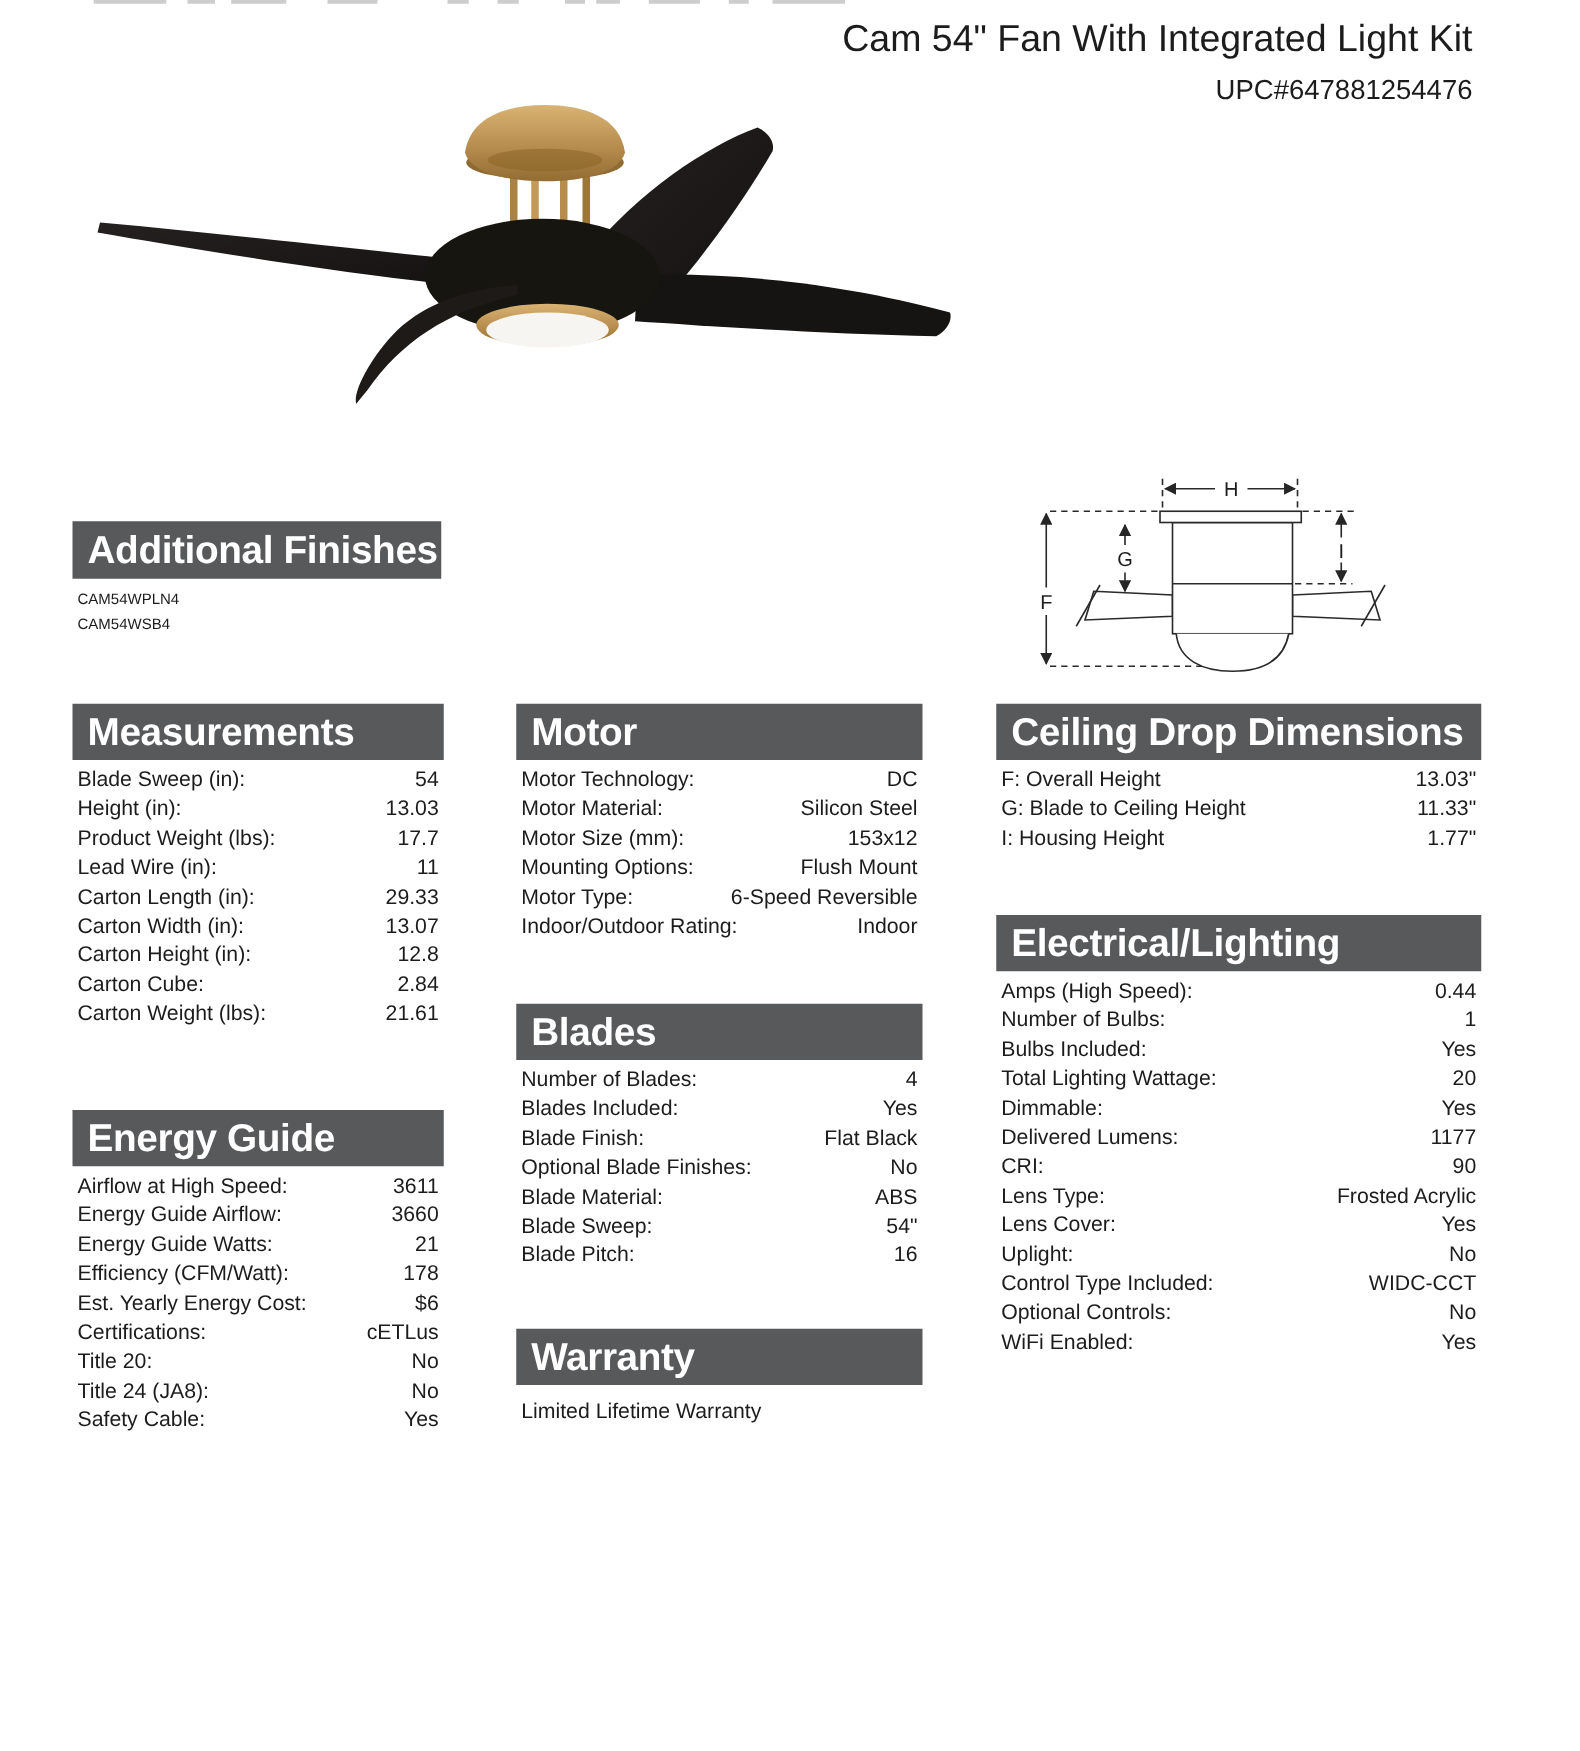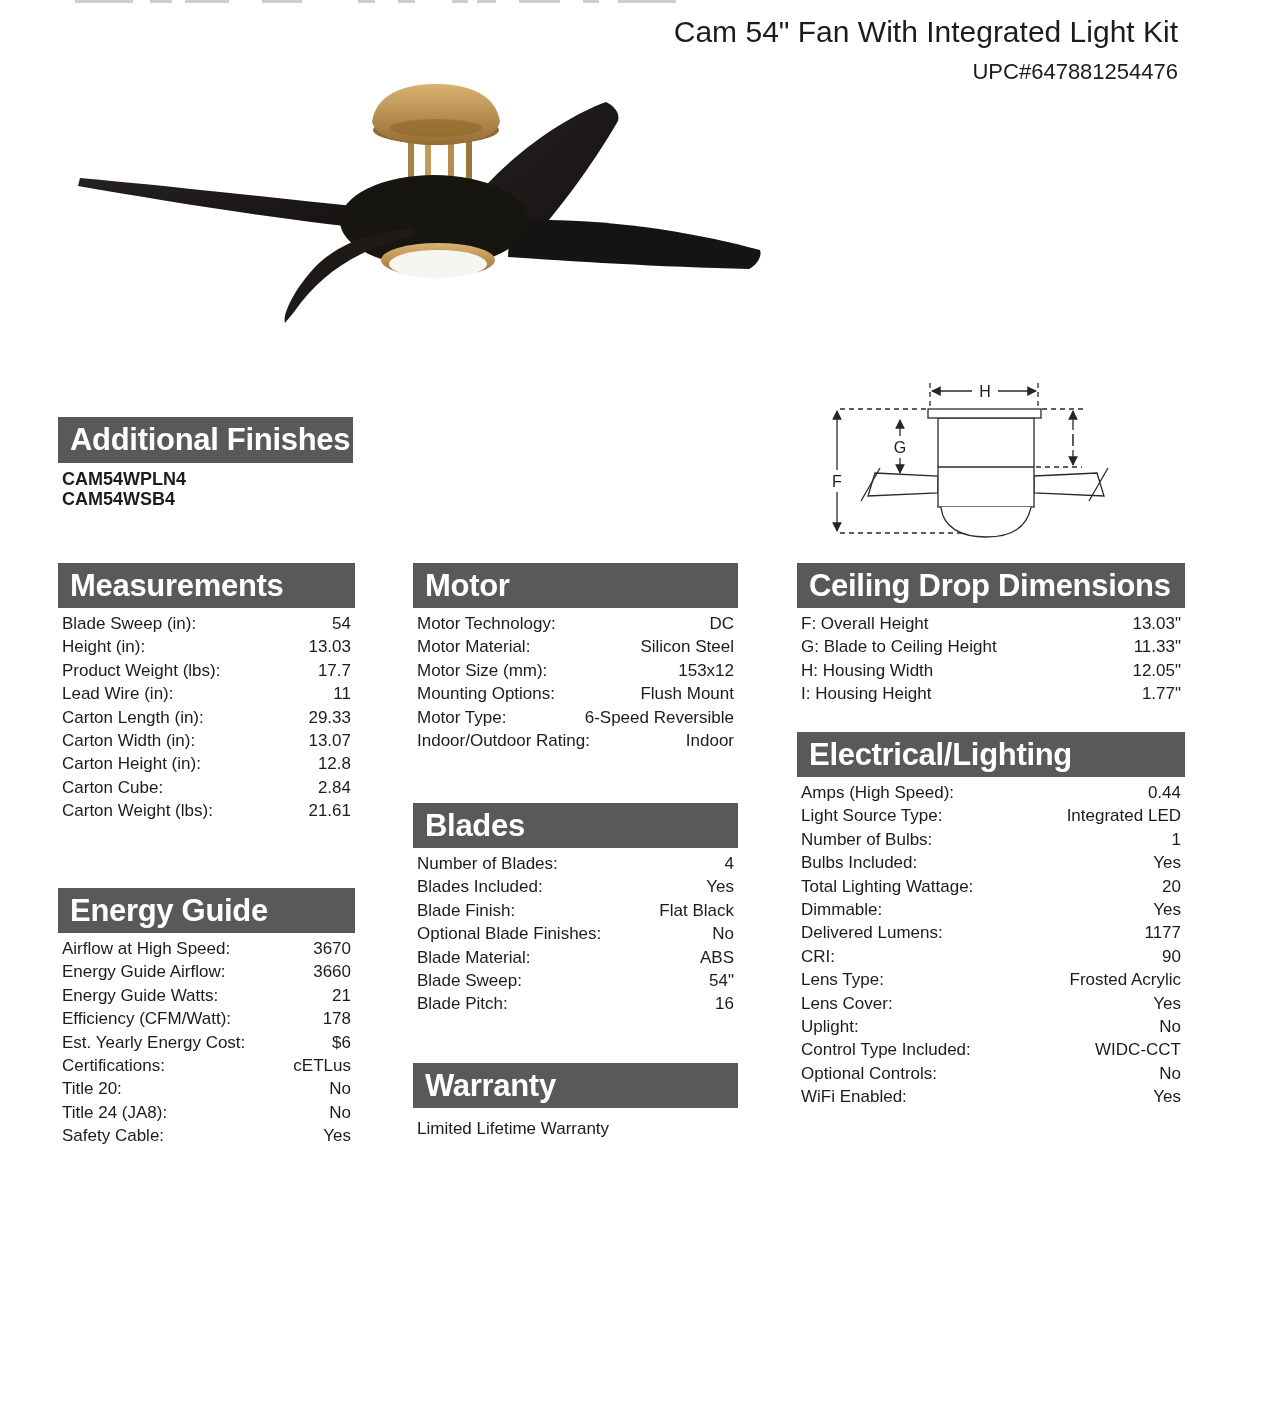--- a/index.html
+++ b/index.html
@@ -18,21 +18,21 @@
   
   .section{position:absolute;}
   .sec-header{background:#58595b;color:#ffffff;font-weight:bold;font-size:31px;line-height:45px;
               padding-left:12px;letter-spacing:-0.3px;white-space:nowrap;overflow:hidden;}
   .rows{margin-top:4px;}
   .spec-row{display:flex;justify-content:space-between;align-items:baseline;
             font-size:17px;line-height:23.4px;padding:0 4px;}
   .spec-label{text-align:left;}
   .spec-value{text-align:center;white-space:nowrap;padding-left:8px;}
   .finish-list{margin-top:7px;padding-left:4px;}
-  .finish-code{font-weight:bold;font-size:18px;line-height:19.5px;}
+  .finish-code{font-weight:normal;font-size:12px;line-height:19.5px;}
   .warranty-text{font-size:17px;line-height:23px;margin-top:9px;padding-left:4px;}
   .diag-text{font-size:16px;fill:#1c1c1c;}
 </style>
 </head>
 <body>
 
 <div class="sheet">
 
   <div>
     <span class="logo-frag" style="left:75px;width:58px;"></span>
@@ -197,21 +197,21 @@
           <span class="spec-value">21.61</span>
         </div>
       </div>
   </section>
 
   <section class="section" style="left:58px;top:888px;width:297px;">
     <div class="sec-header">Energy Guide</div>
     <div class="rows">
         <div class="spec-row">
           <span class="spec-label">Airflow at High Speed:</span>
-          <span class="spec-value">3670</span>
+          <span class="spec-value">3611</span>
         </div>
         <div class="spec-row">
           <span class="spec-label">Energy Guide Airflow:</span>
           <span class="spec-value">3660</span>
         </div>
         <div class="spec-row">
           <span class="spec-label">Energy Guide Watts:</span>
           <span class="spec-value">21</span>
         </div>
         <div class="spec-row">
@@ -315,42 +315,34 @@
     <div class="rows">
         <div class="spec-row">
           <span class="spec-label">F: Overall Height</span>
           <span class="spec-value">13.03"</span>
         </div>
         <div class="spec-row">
           <span class="spec-label">G: Blade to Ceiling Height</span>
           <span class="spec-value">11.33"</span>
         </div>
         <div class="spec-row">
-          <span class="spec-label">H: Housing Width</span>
-          <span class="spec-value">12.05"</span>
-        </div>
-        <div class="spec-row">
           <span class="spec-label">I: Housing Height</span>
           <span class="spec-value">1.77"</span>
         </div>
       </div>
   </section>
 
   <section class="section" style="left:797px;top:732px;width:388px;">
     <div class="sec-header">Electrical/Lighting</div>
     <div class="rows">
         <div class="spec-row">
           <span class="spec-label">Amps (High Speed):</span>
           <span class="spec-value">0.44</span>
         </div>
         <div class="spec-row">
-          <span class="spec-label">Light Source Type:</span>
-          <span class="spec-value">Integrated LED</span>
-        </div>
-        <div class="spec-row">
           <span class="spec-label">Number of Bulbs:</span>
           <span class="spec-value">1</span>
         </div>
         <div class="spec-row">
           <span class="spec-label">Bulbs Included:</span>
           <span class="spec-value">Yes</span>
         </div>
         <div class="spec-row">
           <span class="spec-label">Total Lighting Wattage:</span>
           <span class="spec-value">20</span>

